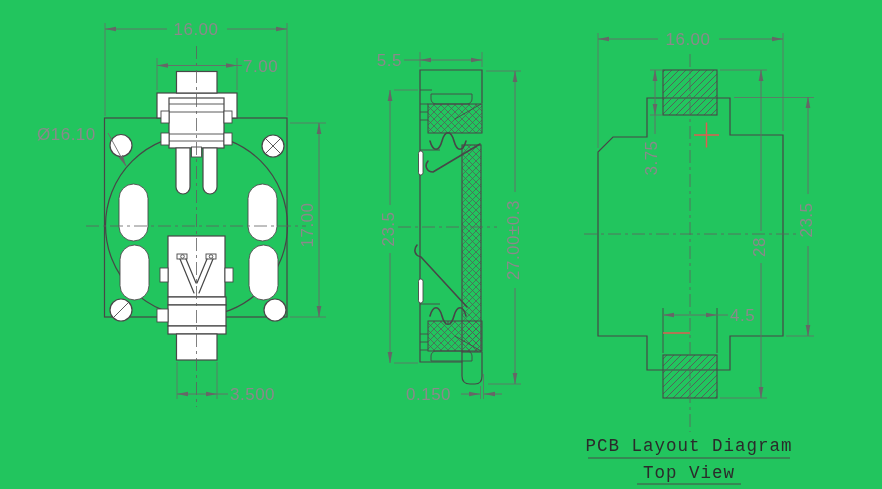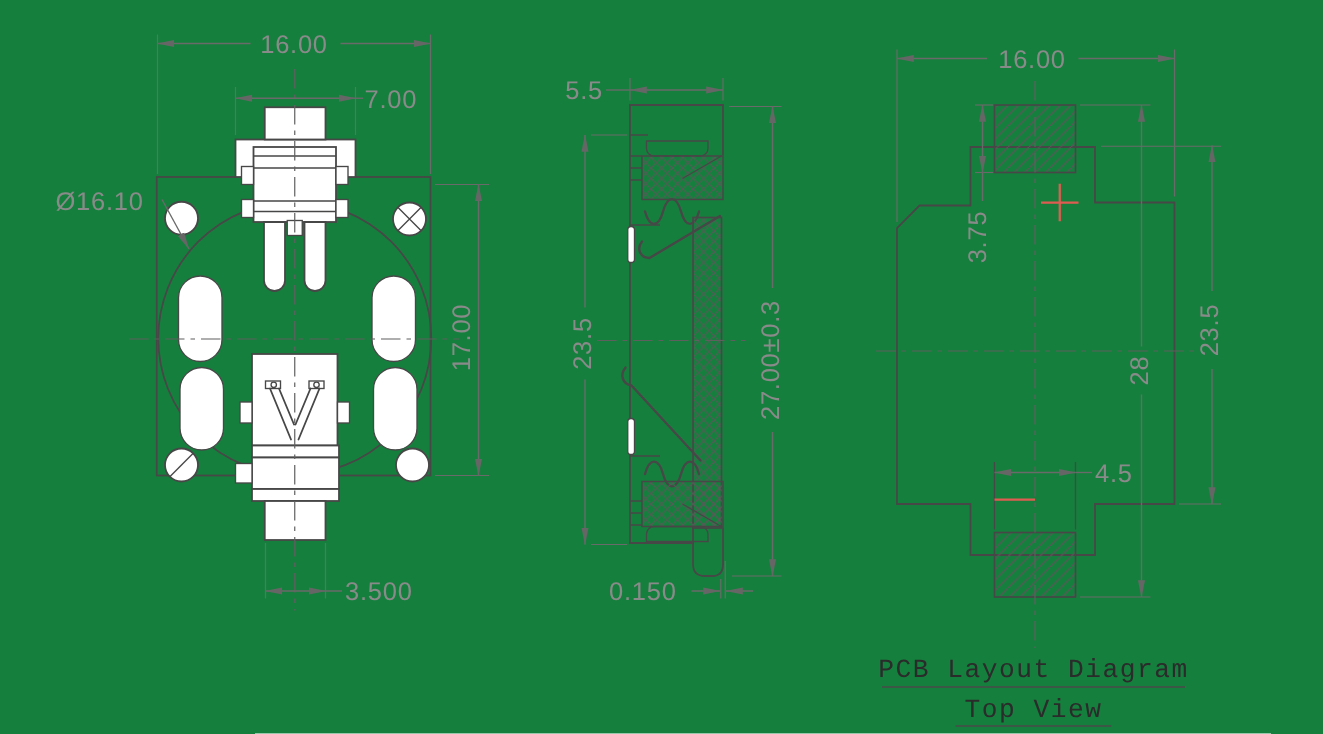--- a/index.html
+++ b/index.html
@@ -1,16 +1,16 @@
 <!DOCTYPE html>
 <html><head>
 <meta charset="utf-8">
 <style>
   html,body{margin:0;padding:0;background:#ffffff;}
-  .canvas{position:relative;width:882px;height:489px;background:#15803d;overflow:hidden;
+  .canvas{position:relative;width:882px;height:489px;background:#22c55e;overflow:hidden;
           font-family:"Liberation Sans",sans-serif;}
   svg{position:absolute;left:0;top:0;}
   .geo{stroke:#474747;stroke-width:1.2;fill:none;stroke-linecap:round;}
   .geo-thin{stroke:#474747;stroke-width:0.9;fill:none;}
   .wfill{fill:#ffffff;}
   .dim{stroke:#6a6a6a;stroke-width:0.9;fill:none;}
   .ext{stroke:#6a6a6a;stroke-width:0.75;fill:none;}
   .cl{stroke:#5f5f5f;stroke-width:0.8;fill:none;stroke-dasharray:13 4 3 4;}
   .dimtxt{font-family:"Liberation Sans",sans-serif;font-size:17px;fill:#8a8a8a;letter-spacing:0.5px;}
   .captxt{font-family:"Liberation Mono","DejaVu Sans Mono",monospace;font-size:17.5px;fill:#2b2b2b;letter-spacing:1px;}

